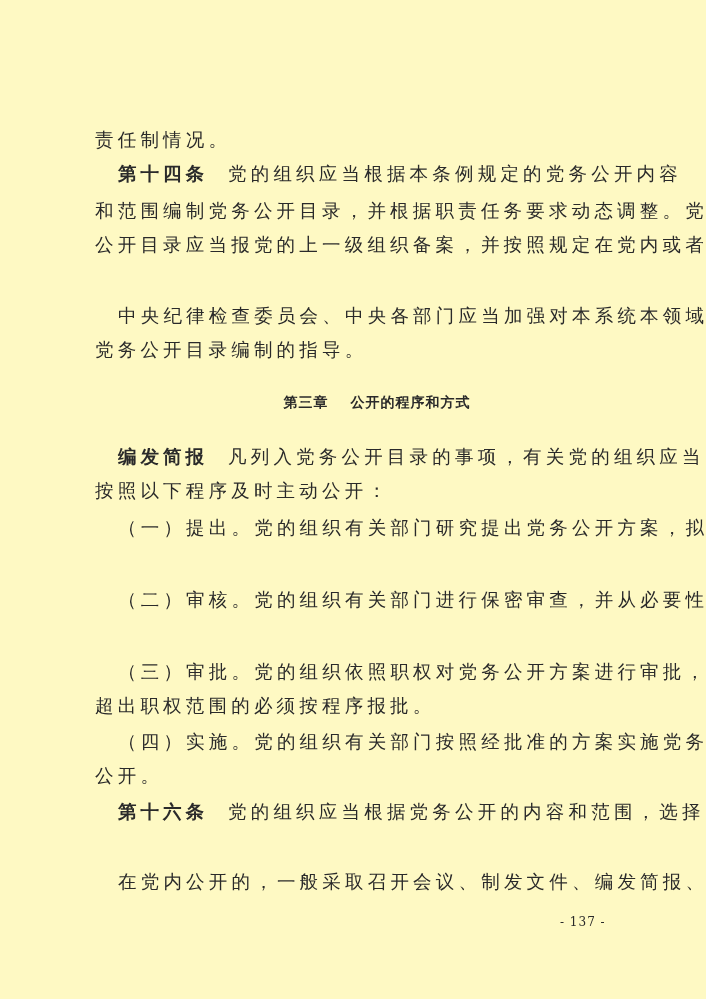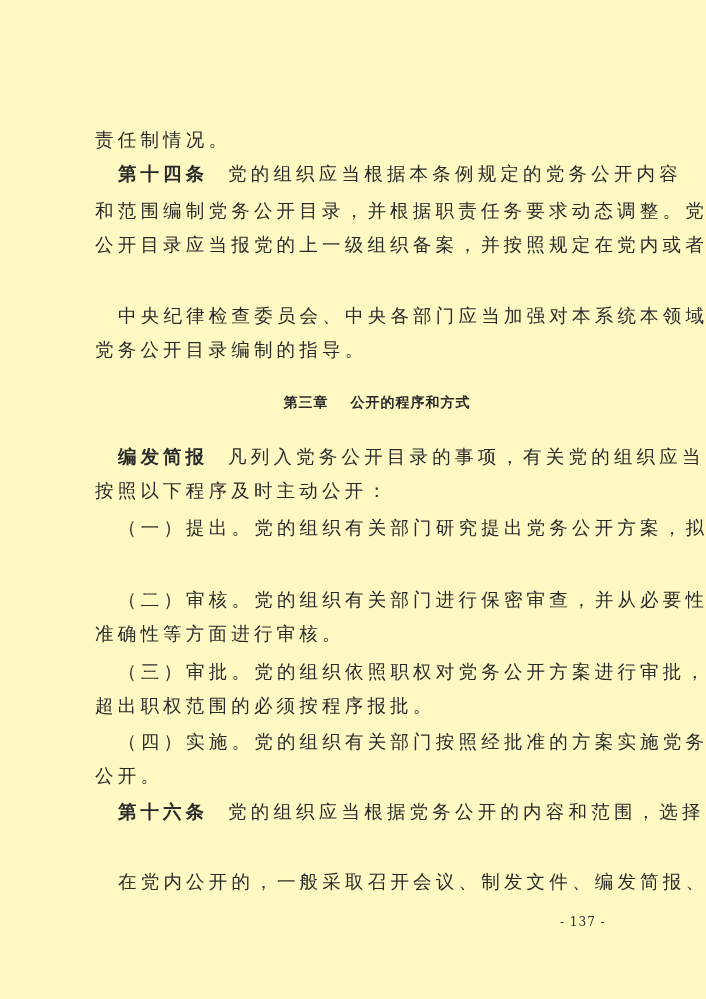--- a/index.html
+++ b/index.html
@@ -31,21 +31,20 @@
   <div class="line indent" style="top:304px">中央纪律检查委员会、中央各部门应当加强对本系统本领域</div>
   <div class="line" style="top:338px">党务公开目录编制的指导。</div>
 
   <div class="heading"><span>第三章</span><span class="sp"></span><span>公开的程序和方式</span></div>
 
   <div class="line indent" style="top:445px"><span class="b">编发简报</span><span class="gap"></span><span>凡列入党务公开目录的事项，有关党的组织应当</span></div>
 
   <div class="line" style="top:479px">按照以下程序及时主动公开：</div>
   <div class="line indent" style="top:516px">（一）提出。党的组织有关部门研究提出党务公开方案，拟</div>
   <div class="line indent" style="top:588px">（二）审核。党的组织有关部门进行保密审查，并从必要性、</div>
-  <div class="line" style="top:622px">准确性等方面进行审核。</div>
   <div class="line indent" style="top:660px">（三）审批。党的组织依照职权对党务公开方案进行审批，</div>
   <div class="line" style="top:694px">超出职权范围的必须按程序报批。</div>
   <div class="line indent" style="top:730px">（四）实施。党的组织有关部门按照经批准的方案实施党务</div>
   <div class="line" style="top:764px">公开。</div>
 
   <div class="line indent" style="top:800px"><span class="b">第十六条</span><span class="gap"></span><span>党的组织应当根据党务公开的内容和范围，选择</span></div>
 
   <div class="line indent" style="top:870px">在党内公开的，一般采取召开会议、制发文件、编发简报、</div>
 
   <div class="pagenum">- 137 -</div>

